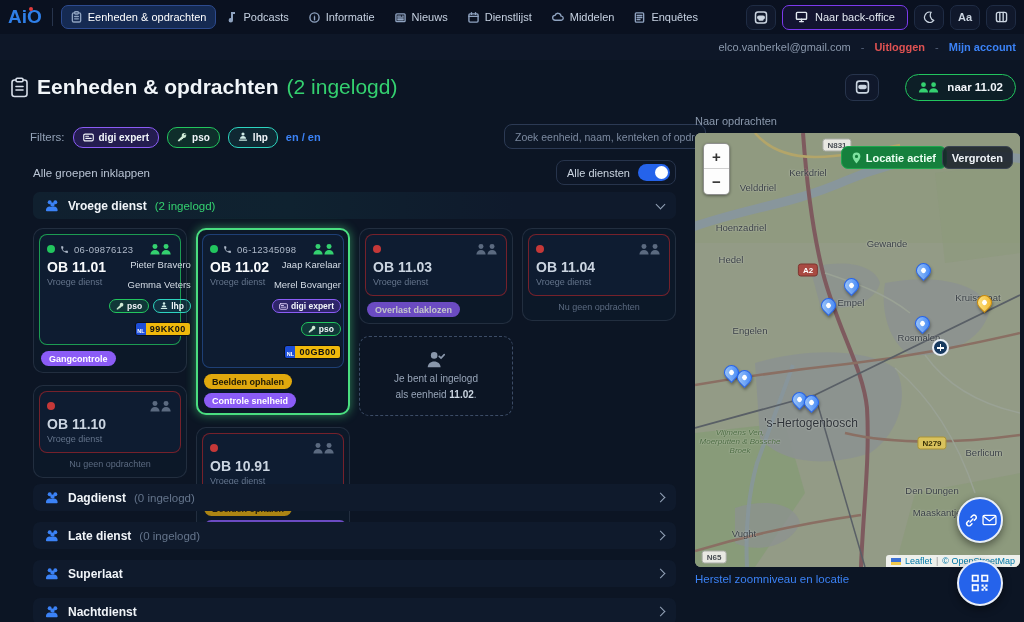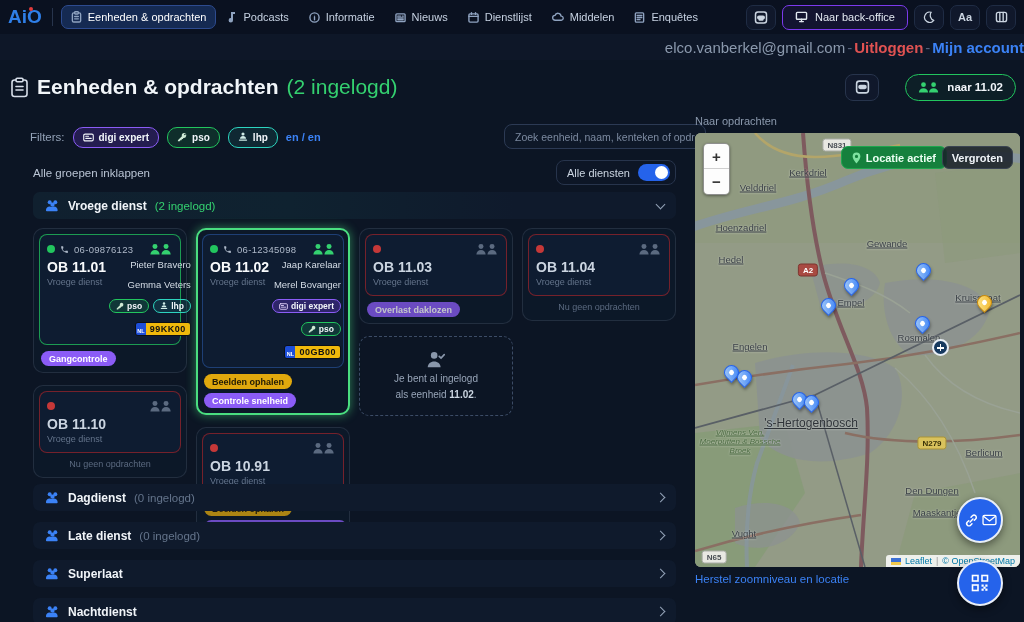--- a/index.html
+++ b/index.html
@@ -24,21 +24,21 @@
   .nav-item.active { background:#152a52; border:1px solid #2d4b8f; color:#fff; }
   .topbar-right { margin-left:auto; display:flex; align-items:center; gap:6px; }
   .sq-btn { height:25px; min-width:30px; padding:0 7px; background:#10182b; border:1px solid #1f2c44;
     border-radius:7px; display:flex; align-items:center; justify-content:center; color:#cbd5e1;
     font-size:11px; cursor:pointer; }
   .backoffice-btn { height:25px; padding:0 12px; border:1px solid #7c3aed; background:rgba(124,58,237,.08);
     border-radius:7px; display:flex; align-items:center; gap:7px; color:#e2e8f0; font-size:11px; cursor:pointer; }
 
   
   .account-row { position:absolute; left:0; top:34px; width:1024px; height:26px; background:#0e1728;
-    display:flex; align-items:center; justify-content:flex-end; gap:2px; font-size:15px; }
+    display:flex; align-items:center; justify-content:flex-end; padding-right:8px; gap:10px; font-size:11px; }
   .account-email { color:#8b99ad; }
   .account-sep { color:#55617a; }
   .account-logout { color:#e05252; font-weight:bold; cursor:pointer; }
   .account-my { color:#3b82f6; font-weight:bold; cursor:pointer; }
 
   
   .page-header { position:absolute; left:10px; top:72px; width:1006px; height:30px;
     display:flex; align-items:center; }
   .page-title-icon { color:#d7dee9; margin-right:8px; }
   .page-title { font-size:21px; font-weight:bold; color:#f1f5f9; }
@@ -131,21 +131,21 @@
   .placeholder-card { border:1.5px dashed #3c4c66; border-radius:10px; height:80px;
     display:flex; flex-direction:column; align-items:center; justify-content:center; gap:3px; color:#8a97ab; }
   .ph-line { font-size:10px; line-height:13px; color:#98a5b8; }
   .ph-line b { color:#cbd5e1; }
 
   
   .map-title { position:absolute; left:695px; top:115px; font-size:11px; color:#8b99ad; }
   .map-box { position:absolute; left:695px; top:133px; width:325px; height:434px; border-radius:6px;
     overflow:hidden; background:#939b86; cursor:grab; }
   .map-label { position:absolute; transform:translate(-50%,-50%); font-size:9.5px; color:#3a4046;
-    text-shadow:0 0 2px rgba(255,255,255,.55); white-space:nowrap; pointer-events:none;text-decoration:underline; }
+    text-shadow:0 0 2px rgba(255,255,255,.55); white-space:nowrap; pointer-events:none; }
   .map-label.big { font-size:12px; color:#2e3338; }
   .map-label.nature { color:#4c6b42; font-style:italic; font-size:8px; white-space:normal; width:86px; text-align:center; line-height:9px; }
   .shield { position:absolute; transform:translate(-50%,-50%); font-size:8px; font-weight:bold;
     padding:1px 4px; border-radius:3px; pointer-events:none; }
   .shield.red { background:#a94a42; color:#fff; border:1px solid #7d352f; }
   .shield.yellow { background:#d9c25c; color:#3a3208; border:1px solid #a89338; }
   .shield.white { background:#e8e8e2; color:#4a4f55; border:1px solid #a9aca6; }
 
   .zoom-ctl { position:absolute; left:8px; top:10px; width:27px; border-radius:5px; overflow:hidden;
     border:1px solid #8f8f8f; box-shadow:0 1px 3px rgba(0,0,0,.4); }
@@ -747,21 +747,21 @@
     <path d="M230 222 C250 250 280 270 325 280" stroke="#9aa295" stroke-width="1.5" fill="none"></path>
   </svg>
 
   <div class="map-label" style="left:63px; top:54px;">Velddriel</div>
   <div class="map-label" style="left:113px; top:39px;">Kerkdriel</div>
   <div class="map-label" style="left:46px; top:94px;">Hoenzadriel</div>
   <div class="map-label" style="left:36px; top:126px;">Hedel</div>
   <div class="map-label" style="left:192px; top:110px;">Gewande</div>
   <div class="map-label" style="left:156px; top:169px;">Empel</div>
   <div class="map-label" style="left:283px; top:164px;">Kruisstraat</div>
-  <div class="map-label" style="left:55px; top:213px;">Engelen</div>
+  <div class="map-label" style="left:55px; top:197px;">Engelen</div>
   <div class="map-label" style="left:224px; top:204px;">Rosmalen</div>
   <div class="map-label big" style="left:116px; top:290px;">'s-Hertogenbosch</div>
   <div class="map-label nature" style="left:45px; top:308px;">Vlijmens Ven, Moerputten &amp; Bossche Broek</div>
   <div class="map-label" style="left:237px; top:357px;">Den Dungen</div>
   <div class="map-label" style="left:242px; top:379px;">Maaskantje</div>
   <div class="map-label" style="left:289px; top:319px;">Berlicum</div>
   <div class="map-label" style="left:49px; top:400px;">Vught</div>
 
   <div class="shield white" style="left:142px; top:12px;">N831</div>
   <div class="shield red" style="left:113px; top:137px;">A2</div>

